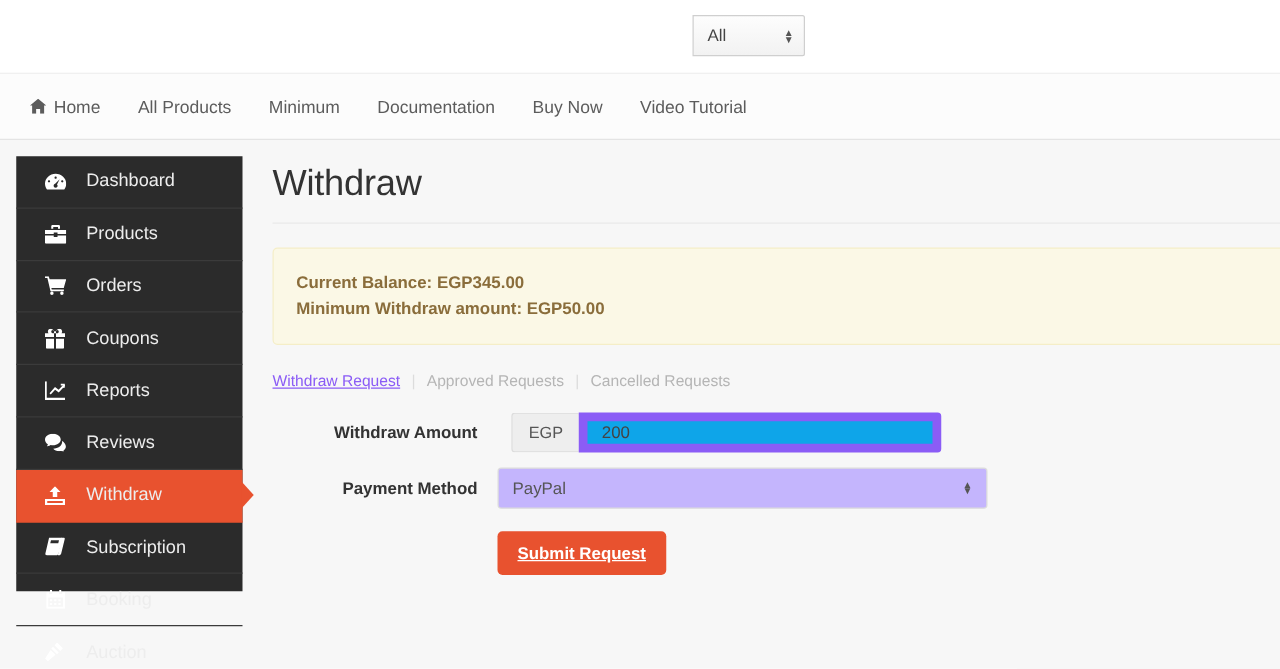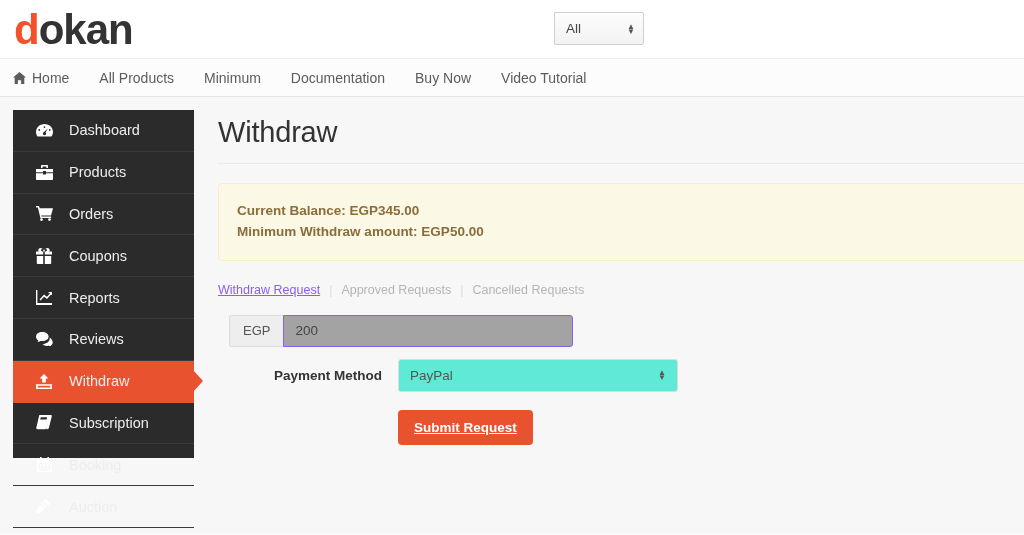--- a/index.html
+++ b/index.html
@@ -67,27 +67,27 @@
     border-radius: 0 2px 2px 0;
     cursor: pointer;
   }
   .spin-arrows {
     display: inline-flex; flex-direction: column;
     line-height: 5px; font-size: 8px; color: #555;
   }
 
   
   .navbar {
-    height: 39px;
+    height: 54px;
     background: #fcfcfc;
     border-top: 1px solid #ececec;
     border-bottom: 1px solid #e4e4e4;
     display: flex;
     align-items: center;
-    padding-left: 13px;
+    padding-left: 24px;
     gap: 0;
   }
   .nav-item {
     font-size: 14px;
     color: #5c5c5c;
     padding: 0 17px 0 0;
     margin-right: 13px;
     text-decoration: none;
     cursor: pointer;
     white-space: nowrap;
@@ -213,34 +213,34 @@
     border: 1px solid #dcdcdc;
     border-right: none;
     border-radius: 3px 0 0 3px;
     padding: 0 13px;
     display: flex; align-items: center;
     font-size: 13px;
     color: #555;
   }
   .amount-input {
     flex: 1 1 auto;
-    border: 1px solid #8b5cf6;
+    border: 7px solid #8b5cf6;
     border-radius: 0 3px 3px 0;
-    background: #a3a3a3;
+    background: #0ea5e9;
     padding: 0 11px;
     font-size: 13.5px;
     color: #444;
     font-family: "Liberation Sans", sans-serif;
     outline: none;
   }
   .select-wrap {
-    width: 280px; height: 33px;
+    width: 392px; height: 33px;
     border: 1px solid #dcdcdc;
     border-radius: 3px;
-    background: #5eead4;
+    background: #c4b5fd;
     display: flex;
     align-items: center;
     justify-content: space-between;
     padding: 0 11px;
     font-size: 13.5px;
     color: #555;
     cursor: pointer;
   }
   .submit-row { margin-top: 18px; display: flex; }
   .submit-spacer { width: 180px; padding-right: 16px; }
@@ -256,21 +256,20 @@
     cursor: pointer;
     text-decoration: underline;
   }
 </style>
 </head>
 <body>
 
 <div class="page">
 
   <div class="masthead">
-    <div class="logo"><span class="d">d</span><span>okan</span></div>
 
     <div class="search-wrap">
       <div class="search-scope">
         <span>All</span>
         <span class="spin-arrows">
             <span>▲</span>
             <span>▼</span>
           </span>
       </div>
     </div>
@@ -417,20 +416,21 @@
         <a>Withdraw Request</a>
         <span class="sep">|</span>
         <a>Approved Requests</a>
         <span class="sep">|</span>
         <a>Cancelled Requests</a>
       </div>
 
       <div class="form">
 
         <div class="form-row">
+          <div class="form-label">Withdraw Amount</div>
           <div class="input-group">
             <div class="input-addon">EGP</div>
             <input class="amount-input" type="text" value="200" style="">
           </div>
         </div>
 
         <div class="form-row">
           <div class="form-label">Payment Method</div>
           <div class="select-wrap">
             <span>PayPal</span>

